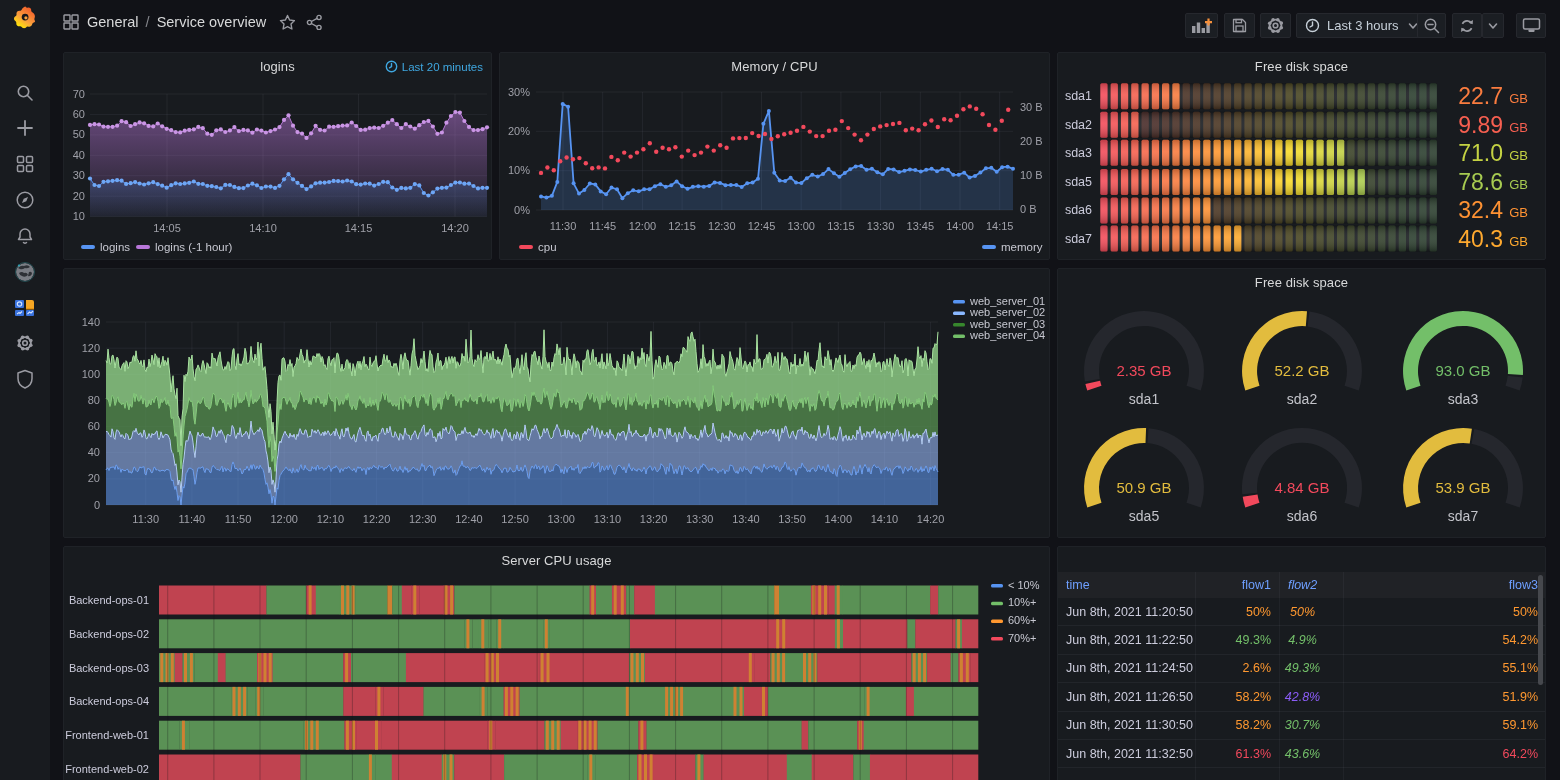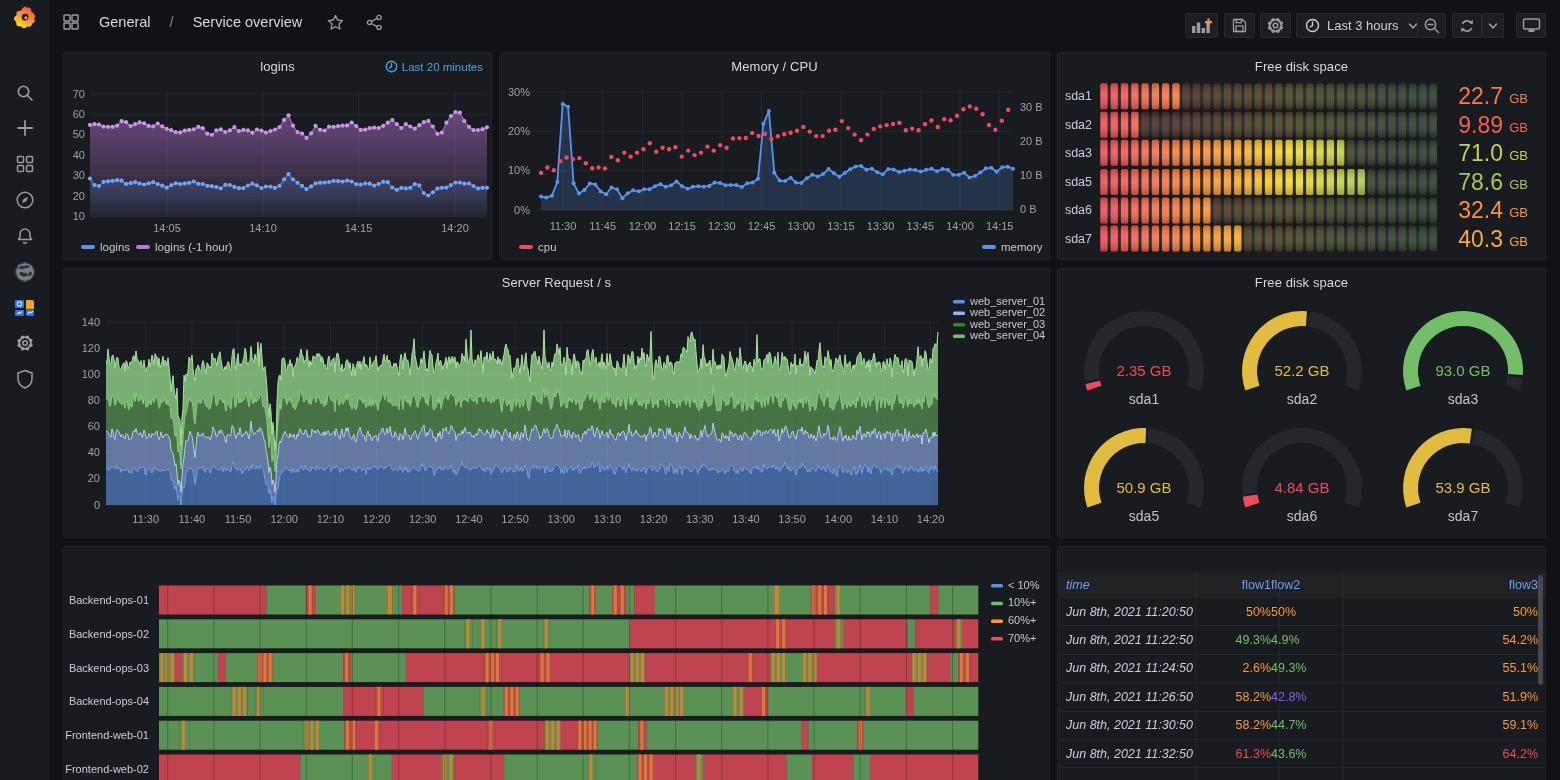--- a/index.html
+++ b/index.html
@@ -6,29 +6,29 @@
 #sidebar { position:absolute; left:0; top:0; width:50px; height:780px; background:#181b1f; }
 .sicon { position:absolute; left:50%; transform:translate(-50%,-50%); }
 .panel { position:absolute; background:#181b1f; border:1px solid #1f2227; border-radius:2px; }
 .ptitle { position:absolute; top:6px; left:0; right:0; text-align:center; color:#d8d9da; font-size:13px; font-weight:500; letter-spacing:0.1px; }
 .ax { fill:#9fa0a8; font-size:11px; font-family:"Liberation Sans",sans-serif; }
 .lg { fill:#c7c8d1; font-size:11.5px; font-family:"Liberation Sans",sans-serif; }
 .lg2 { fill:#c7c8d1; font-size:11px; font-family:"Liberation Sans",sans-serif; }
 .lg2x { fill:#c7c8d1; font-size:11px; font-family:"Liberation Sans",sans-serif; }
 .blab { fill:#ccccdc; font-size:12.5px; font-family:"Liberation Sans",sans-serif; }
 .clab { fill:#ccccdc; font-size:11px; font-family:"Liberation Sans",sans-serif; }
-#crumb { position:absolute; left:63px; top:14px; display:flex; color:#d8d9da; font-size:14.5px;gap:12px; }
+#crumb { position:absolute; left:63px; top:14px; display:flex; color:#d8d9da; font-size:14.5px; }
 .navbtn { position:absolute; top:13px; height:25px; background:#1b1e23; border:1px solid #26282e; border-radius:2px; display:flex; align-items:center; justify-content:center; }
 .tlabel { color:#c7d0d9; font-size:13px; margin:0 8px 0 7px; }
 #tbl { position:absolute; left:0px; top:25px; right:0; color:#ccccdc; font-size:12.5px; white-space:nowrap; }
 #thead { height:26px; background:#202226; display:flex; align-items:center; color:#6e9fff; }
 .trow { height:28.4px; display:flex; align-items:center; border-bottom:1px solid rgba(204,204,220,0.06); }
-.c0 { width:137px; padding-left:8px;font-style:italic; }
+.c0 { width:137px; padding-left:8px; }
 .c1 { width:76px; text-align:right; }
-.c2 { width:63px; text-align:left; }
+.c2 { width:63px; text-align:center;font-style:italic; }
 .c3 { width:204px; text-align:right; }
 .vsep { position:absolute; top:25px; bottom:0; width:1px; background:rgba(204,204,220,0.05); }
 </style></head>
 <body>
 <div id="sidebar">
   <div class="sicon" style="top:19px"><svg width="22" height="23" viewBox="0 0 22 23">
 <defs>
           <linearGradient id="glo" x1="0.15" y1="0.95" x2="0.75" y2="0.05">
             <stop offset="0" stop-color="#fff100"></stop>
             <stop offset="0.45" stop-color="#f9a03c"></stop>
@@ -859,21 +859,20 @@
         <rect x="361.3" y="172.6" width="7.3" height="26" rx="1.5" fill="#2c3f2f"></rect>
         <rect x="371.6" y="172.6" width="7.3" height="26" rx="1.5" fill="#2c3f2f"></rect>
         <rect x="42.3" y="172.6" width="336.6" height="26" fill="url(#shine)"></rect>
         <text x="34" y="189.6" text-anchor="end" class="blab">sda7</text>
         <text x="445" y="193.6" text-anchor="end" fill="#fea92f" font-size="23" font-weight="500">40.3</text>
         <text x="470" y="192.6" text-anchor="end" fill="#fea92f" font-size="13" font-weight="500">GB</text>
       </svg></div>
 </div>
 
 <div class="panel" style="left:63px;top:268px;width:987px;height:270px">
-  <div class="ptitle">Server Request / s</div>
   <div style="position:absolute;left:0;top:0"><svg width="987" height="270" viewBox="0 0 987 270">
         <line x1="42.0" y1="236.0" x2="874.0" y2="236.0" stroke="rgba(204,204,220,0.07)"></line>
         <line x1="42.0" y1="209.9" x2="874.0" y2="209.9" stroke="rgba(204,204,220,0.07)"></line>
         <line x1="42.0" y1="183.7" x2="874.0" y2="183.7" stroke="rgba(204,204,220,0.07)"></line>
         <line x1="42.0" y1="157.6" x2="874.0" y2="157.6" stroke="rgba(204,204,220,0.07)"></line>
         <line x1="42.0" y1="131.4" x2="874.0" y2="131.4" stroke="rgba(204,204,220,0.07)"></line>
         <line x1="42.0" y1="105.3" x2="874.0" y2="105.3" stroke="rgba(204,204,220,0.07)"></line>
         <line x1="42.0" y1="79.2" x2="874.0" y2="79.2" stroke="rgba(204,204,220,0.07)"></line>
         <line x1="42.0" y1="53.0" x2="874.0" y2="53.0" stroke="rgba(204,204,220,0.07)"></line>
         <line x1="81.7" y1="53.0" x2="81.7" y2="236.0" stroke="rgba(204,204,220,0.07)"></line>
@@ -963,20 +962,21 @@
         <text x="244" y="224" text-anchor="middle" fill="#f2495c" font-size="15" font-weight="500">4.84 GB</text>
         <text x="244" y="252" text-anchor="middle" fill="#c3c4ca" font-size="14">sda6</text>
         <path d="M416.3,160.1 A60,60 0 0 1 461.7,238.5 L447.5,233.7 A45,45 0 0 0 413.5,174.8 Z" fill="#25272d"></path>
         <path d="M348.3,238.5 A60,60 0 0 1 413.9,159.7 L411.7,174.5 A45,45 0 0 0 362.5,233.7 Z" fill="#e2bc3e"></path>
         <text x="405" y="224" text-anchor="middle" fill="#e2bc3e" font-size="15" font-weight="500">53.9 GB</text>
         <text x="405" y="252" text-anchor="middle" fill="#c3c4ca" font-size="14">sda7</text>
       </svg></div>
 </div>
 
 <div class="panel" style="left:63px;top:546px;width:987px;height:270px">
+  <div class="ptitle">Server CPU usage</div>
   <div style="position:absolute;left:0;top:0"><svg width="987" height="270" viewBox="0 0 987 270">
         <rect x="95.0" y="38.5" width="107.7" height="29" fill="#c04350"></rect>
         <rect x="202.4" y="38.5" width="40.1" height="29" fill="#5a9155"></rect>
         <rect x="242.2" y="38.5" width="9.9" height="29" fill="#c04350"></rect>
         <rect x="244.6" y="38.5" width="3" height="29" fill="#cf8132"></rect>
         <rect x="251.8" y="38.5" width="24.2" height="29" fill="#5a9155"></rect>
         <rect x="275.7" y="38.5" width="16.2" height="29" fill="#5a9155"></rect>
         <rect x="277.0" y="38.5" width="3" height="29" fill="#cf8132"></rect>
         <rect x="282.3" y="38.5" width="3" height="29" fill="#cf8132"></rect>
         <rect x="287.6" y="38.5" width="3" height="29" fill="#cf8132"></rect>
@@ -1265,21 +1265,21 @@
       </div>
       <div class="trow">
         <div class="c0">Jun 8th, 2021 11:26:50</div>
         <div class="c1" style="color:#ff9830">58.2%</div>
         <div class="c2" style="color:#8b5cf6">42.8%</div>
         <div class="c3" style="color:#ff9830">51.9%</div>
       </div>
       <div class="trow">
         <div class="c0">Jun 8th, 2021 11:30:50</div>
         <div class="c1" style="color:#ff9830">58.2%</div>
-        <div class="c2" style="color:#73bf69">44.7%</div>
+        <div class="c2" style="color:#73bf69">30.7%</div>
         <div class="c3" style="color:#ff9830">59.1%</div>
       </div>
       <div class="trow">
         <div class="c0">Jun 8th, 2021 11:32:50</div>
         <div class="c1" style="color:#f2495c">61.3%</div>
         <div class="c2" style="color:#73bf69">43.6%</div>
         <div class="c3" style="color:#f2495c">64.2%</div>
       </div>
   </div>
   <div class="vsep" style="left:137px"></div>

